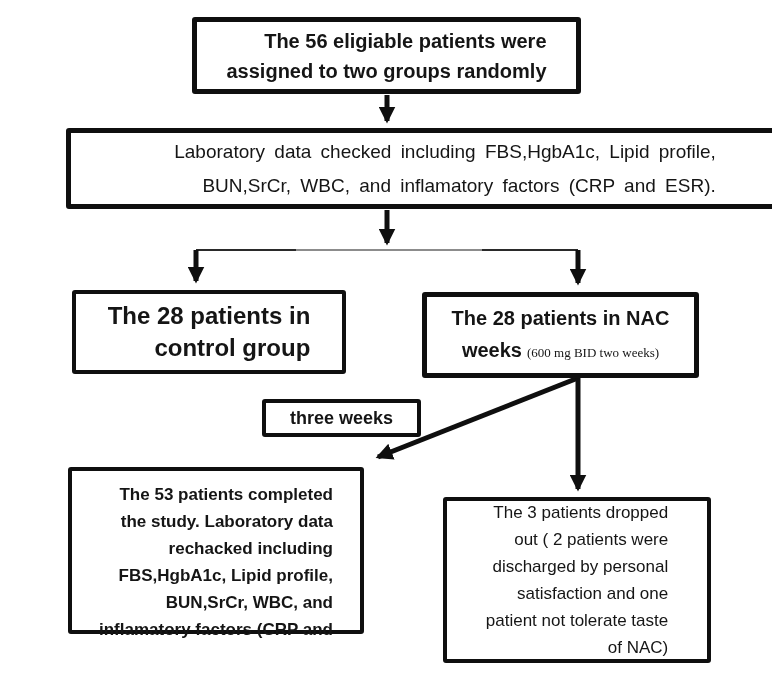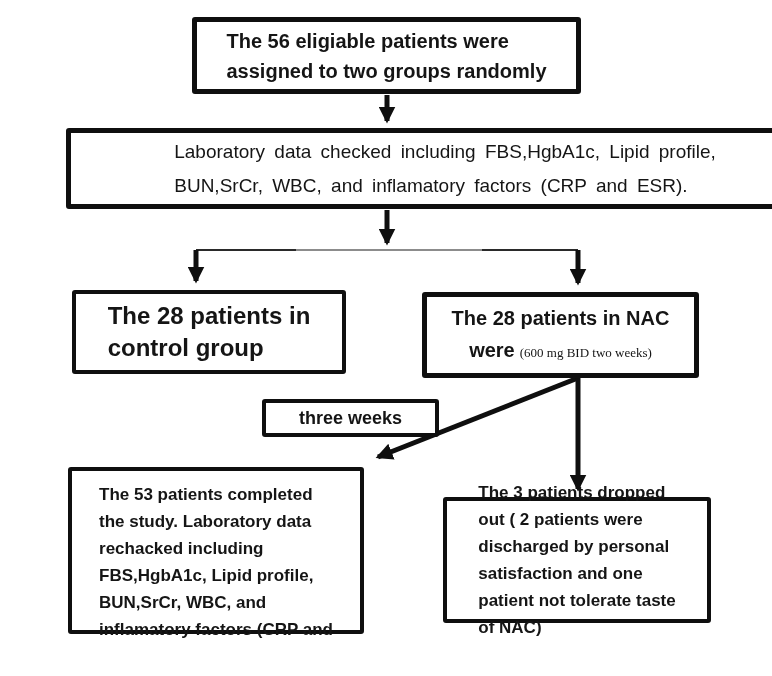--- a/index.html
+++ b/index.html
@@ -6,40 +6,40 @@
   .canvas{
     position:relative;width:772px;height:676px;background:#ffffff;
     font-family:"Liberation Sans","DejaVu Sans",sans-serif;color:#151515;
     overflow:hidden;
   }
   .connector-layer{position:absolute;left:0;top:0;z-index:1;}
   .node{
     position:absolute;box-sizing:border-box;background:#ffffff;
     border:4px solid #0f0f0f;border-radius:3px;
     display:flex;flex-direction:column;align-items:center;justify-content:center;
-    text-align:left;z-index:2;
+    text-align:right;z-index:2;
   }
   .pre{white-space:pre-line;}
   .node-eligible{left:192px;top:17px;width:389px;height:77px;border-width:5px;
     font-weight:bold;font-size:20px;line-height:30px;}
   .node-lab{left:66px;top:128px;width:758px;height:81px;border-width:5px;
     font-weight:normal;font-size:19px;line-height:34px;word-spacing:4px;}
   .node-control{left:72px;top:290px;width:274px;height:84px;
     font-weight:bold;font-size:24px;line-height:32px;}
   .node-nac{left:422px;top:292px;width:277px;height:86px;border-width:5px;
     font-size:20px;line-height:32px;}
   .node-nac .bold{font-weight:bold;}
   .node-nac .note{font-weight:normal;font-size:13px;margin-left:5px;font-family:Liberation Serif, serif;}
-  .node-interval{left:262px;top:399px;width:177px;height:38px;
+  .node-interval{left:262px;top:399px;width:159px;height:38px;
     font-weight:bold;font-size:18px;}
   .node-completed{left:68px;top:467px;width:296px;height:167px;
     font-weight:bold;font-size:17px;line-height:27px;
     justify-content:flex-start;padding-top:10px;}
-  .node-dropped{left:443px;top:497px;width:268px;height:126px;
-    font-weight:bold;font-size:17px;line-height:27px;}
+  .node-dropped{left:443px;top:497px;width:268px;height:166px;
+    font-weight:normal;font-size:17px;line-height:27px;}
 </style>
 </head>
 <body>
 
 <div class="canvas">
 
   <svg class="connector-layer" width="772" height="676" viewBox="0 0 772 676">
     <defs>
       <marker id="ah" viewBox="0 0 10 10" refX="8.5" refY="5" markerWidth="3.4" markerHeight="3.4" orient="auto">
         <path d="M0,0 L10,5 L0,10 z" fill="#0f0f0f"></path>
@@ -70,21 +70,21 @@
 BUN,SrCr, WBC, and inflamatory factors (CRP and ESR).</div>
 
   <div class="node node-control pre">The 28 patients in
 control group</div>
 
   <div class="node node-nac">
     <div>
       <span class="bold">The 28 patients in NAC</span>
     </div>
     <div>
-      <span class="bold">were</span><span class="note">(600 mg BID two weeks)</span>
+      <span class="bold">weeks</span><span class="note">(600 mg BID two weeks)</span>
     </div>
   </div>
 
   <div class="node node-interval">three weeks</div>
 
   <div class="node node-completed pre">The 53 patients completed
 the study. Laboratory data
 rechacked  including
 FBS,HgbA1c, Lipid profile,
 BUN,SrCr, WBC, and

